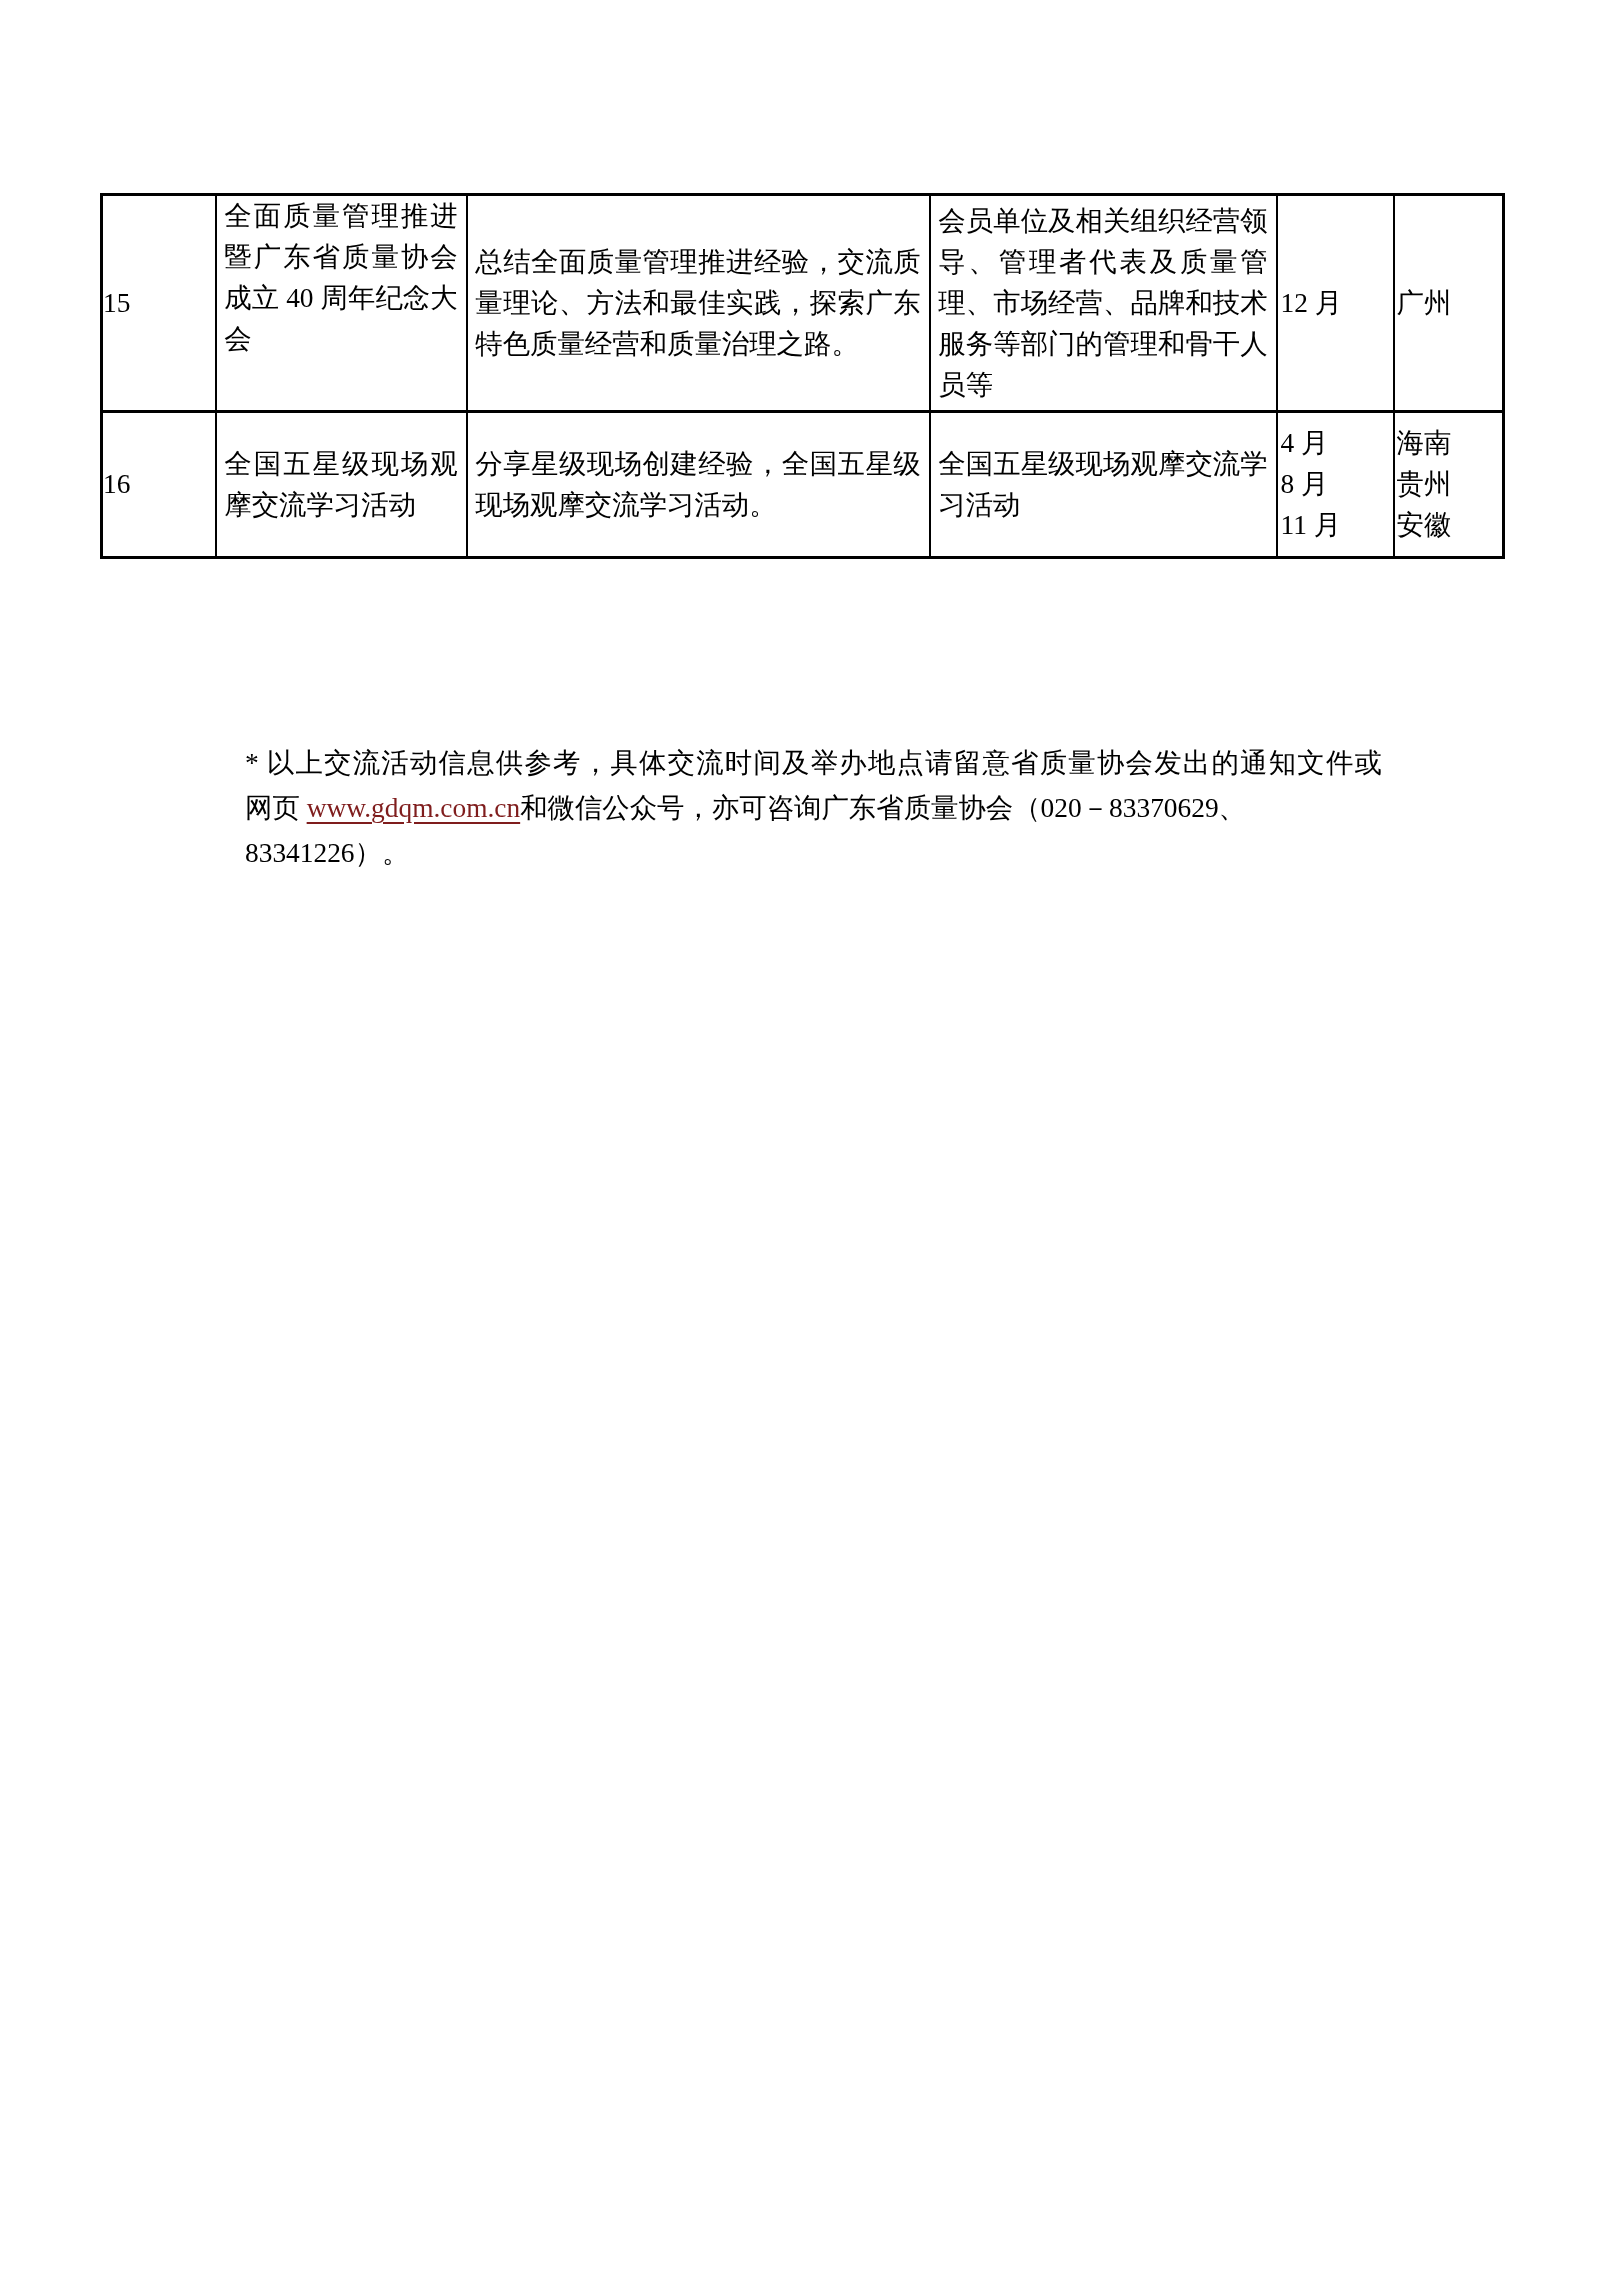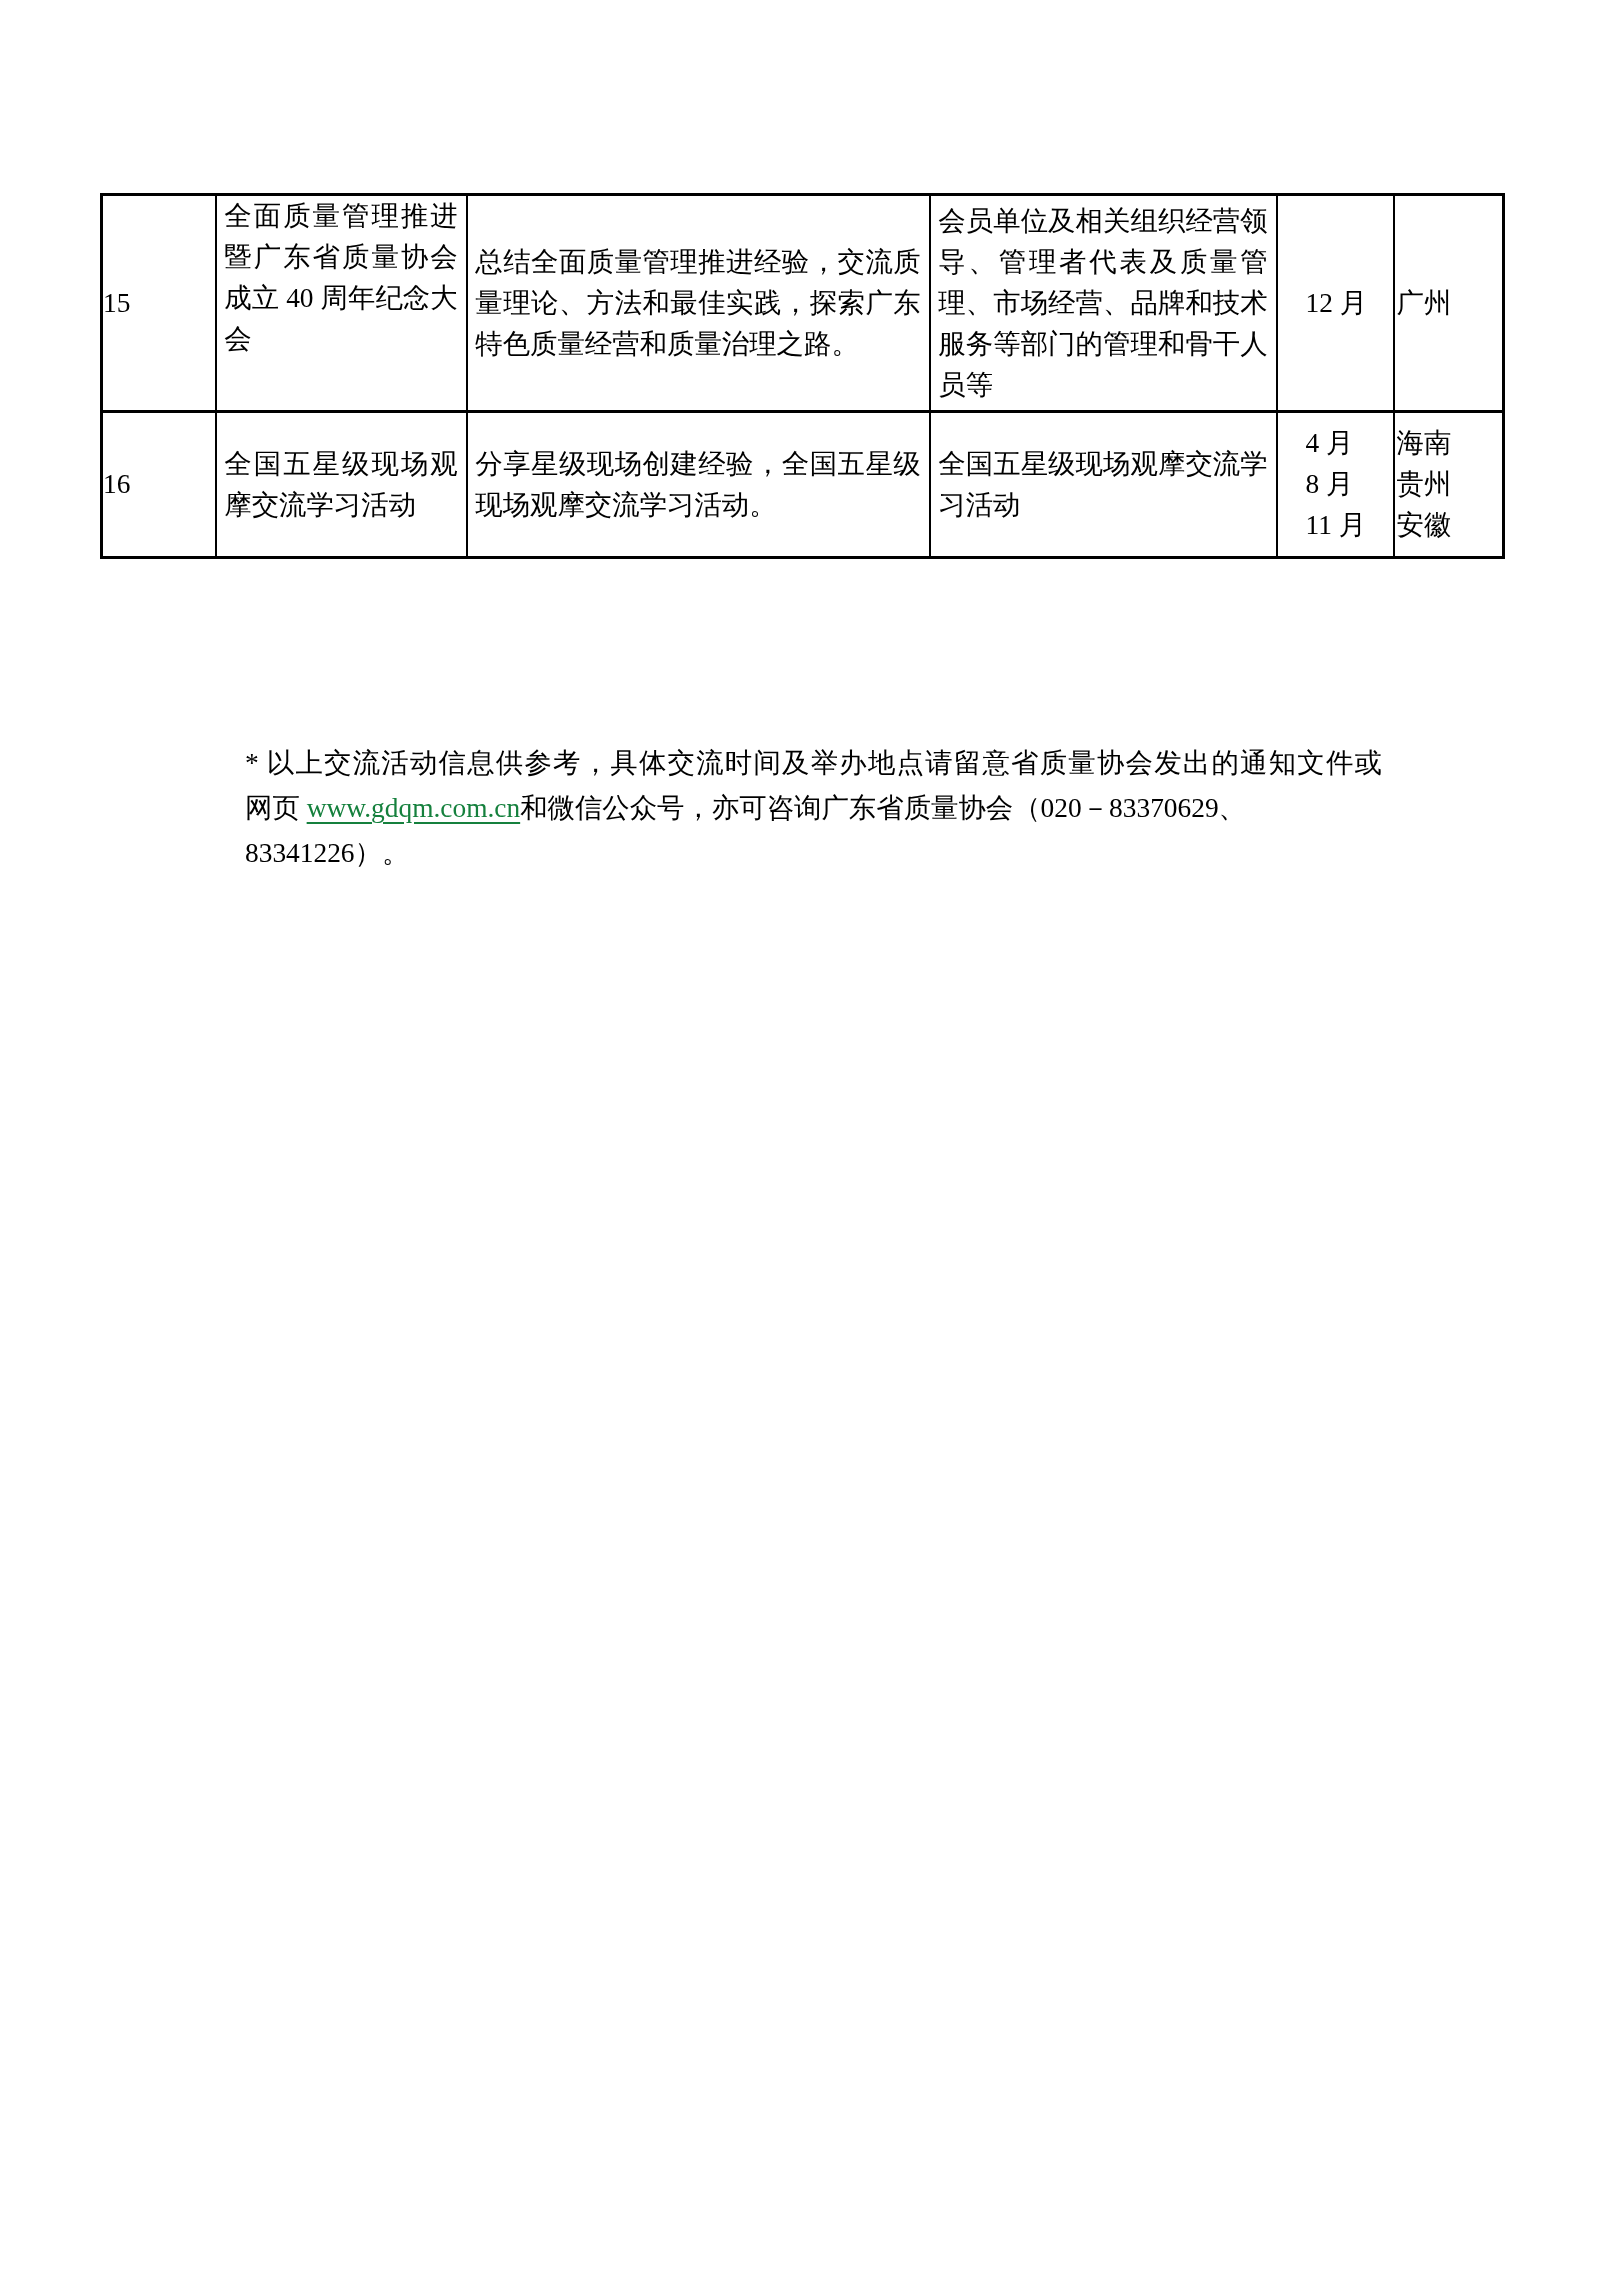--- a/index.html
+++ b/index.html
@@ -34,41 +34,41 @@
   }
   tr.r15 { height: 217px; }
   tr.r16 { height: 146px; }
   tr.r17 { height: 145px; }
 
   td.c-num   { text-align: left; }
   td.c-title { text-align: justify; padding: 3.9px 7.8px; }
   td.c-title.va-top { vertical-align: top; padding-top: 0; }
   td.c-content { text-align: justify; padding: 3.9px 7.8px; }
   td.c-part  { text-align: justify; padding: 3.9px 7.8px; margin-left: 48px; }
-  td.c-time  { text-align: left; padding-left: 28px; padding-right: 3.9px;
+  td.c-time  { text-align: left; padding-left: 3px; padding-right: 3.9px;
                white-space: pre-line; line-height: 45px; }
   td.c-loc   { text-align: left; white-space: pre-line; line-height: 45px;
                padding: 2px 2px; }
 
   
   .footnote {
     position: absolute;
     left: 245px;
     top: 741px;
     width: 1137px;
     font-size: 27.4px;
     line-height: 45px;
   }
   .fn-line1 {
     text-align: justify;
     text-align-last: justify;
   }
   .fn-line2 { text-align: left; }
   a.fn-link {
-    color: #15803d;
+    color: #7f1d1d;
     text-decoration: underline;
     text-underline-offset: 4.9px;
     cursor: pointer;
   }
 </style>
 </head>
 <body>
 
 <table class="activity-table">
   <colgroup>

